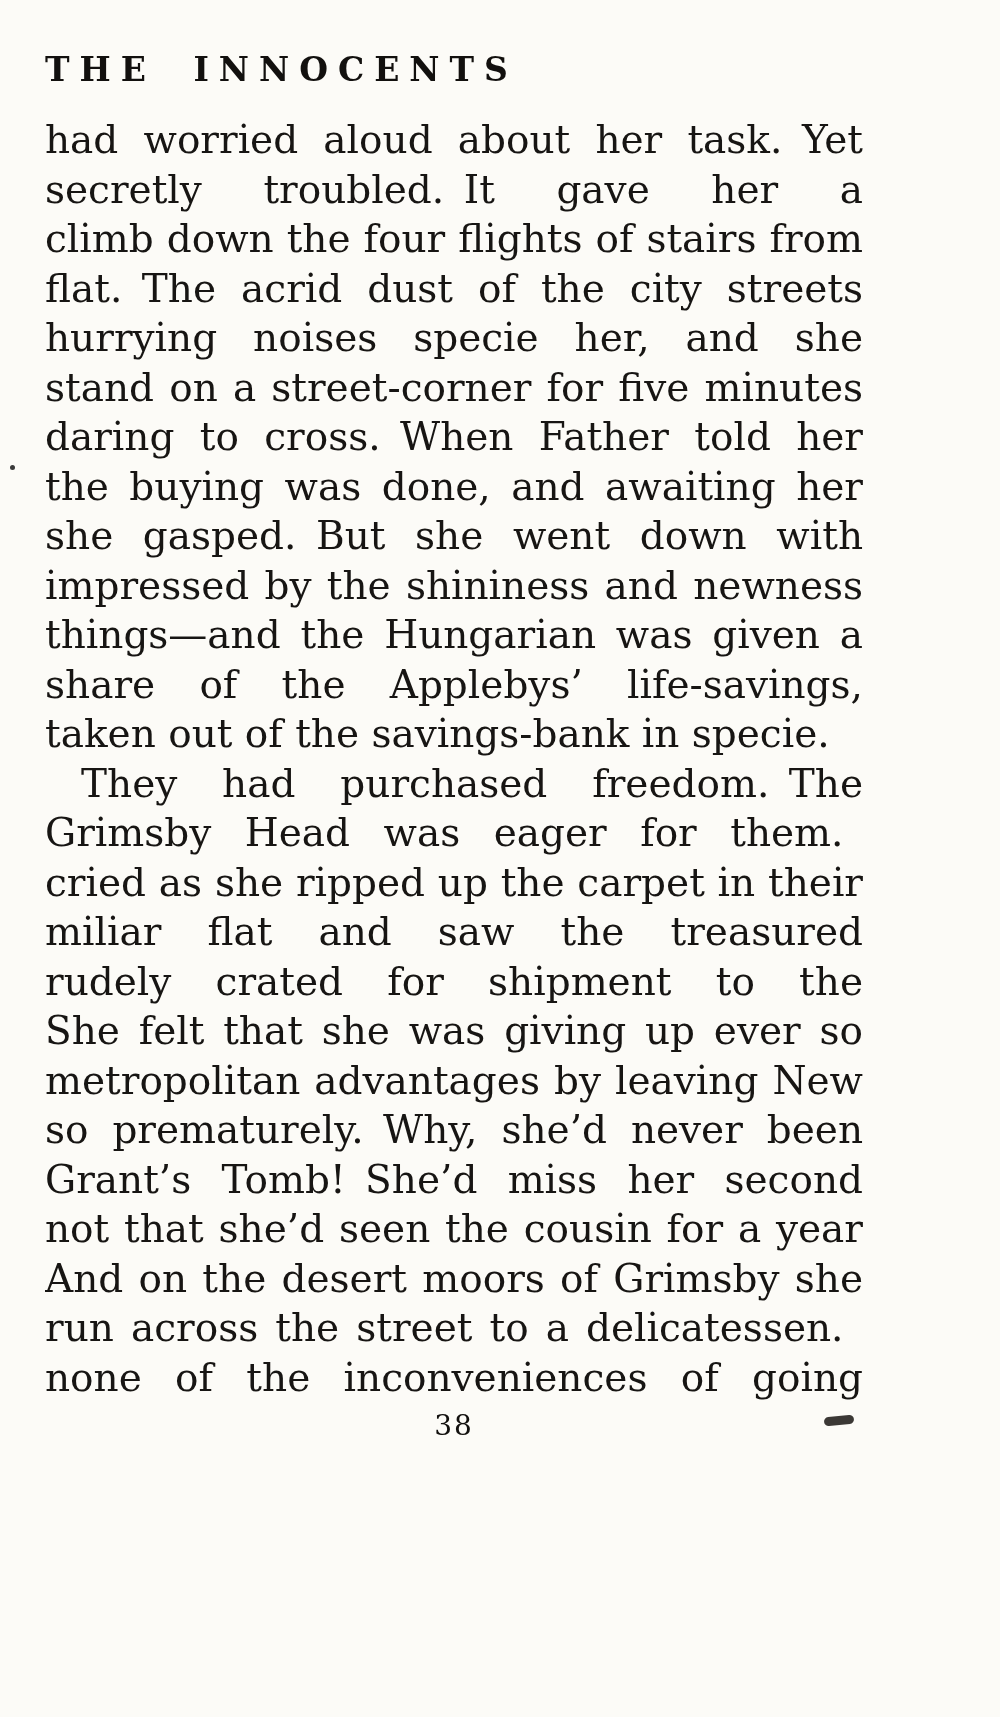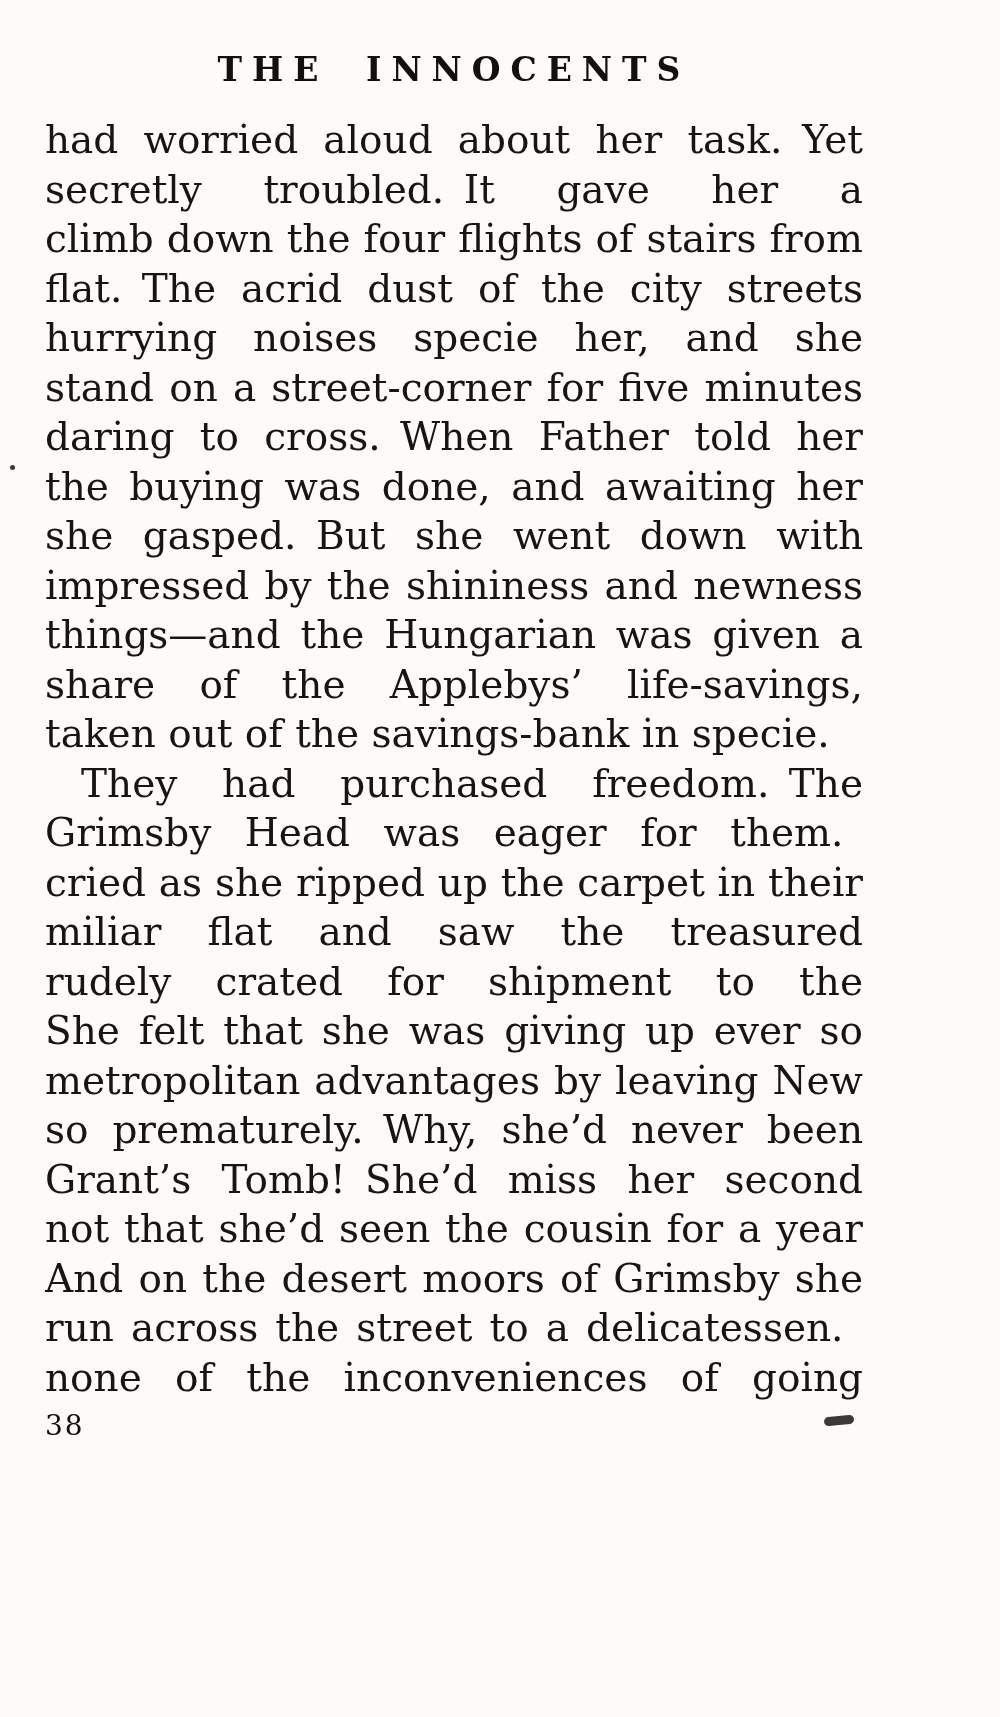--- a/index.html
+++ b/index.html
@@ -18,21 +18,20 @@
   }
   .text-block {
     position: absolute;
     left: 45px;
     top: 0;
     width: 818px;
   }
   .title {
     margin: 0;
     margin-top: 50px;
-    text-align: center;
     font-size: 33px;
     font-weight: bold;
     letter-spacing: 10px;
     word-spacing: 16px;
     color: #12100e;
   }
   .body {
     margin-top: 26px;
     font-size: 39px;
     line-height: 49.5px;
@@ -44,20 +43,21 @@
     overflow: hidden;
   }
   .line.last {
     text-align-last: left;
   }
   .line.indent {
     text-indent: 36px;
   }
   .page-number {
     margin-top: 7px;
+    text-align: center;
     font-size: 28px;
     letter-spacing: 2px;
     color: #12100e;
   }
   .speck {
     position: absolute;
     left: 10px;
     top: 465px;
     width: 5px;
     height: 5px;

